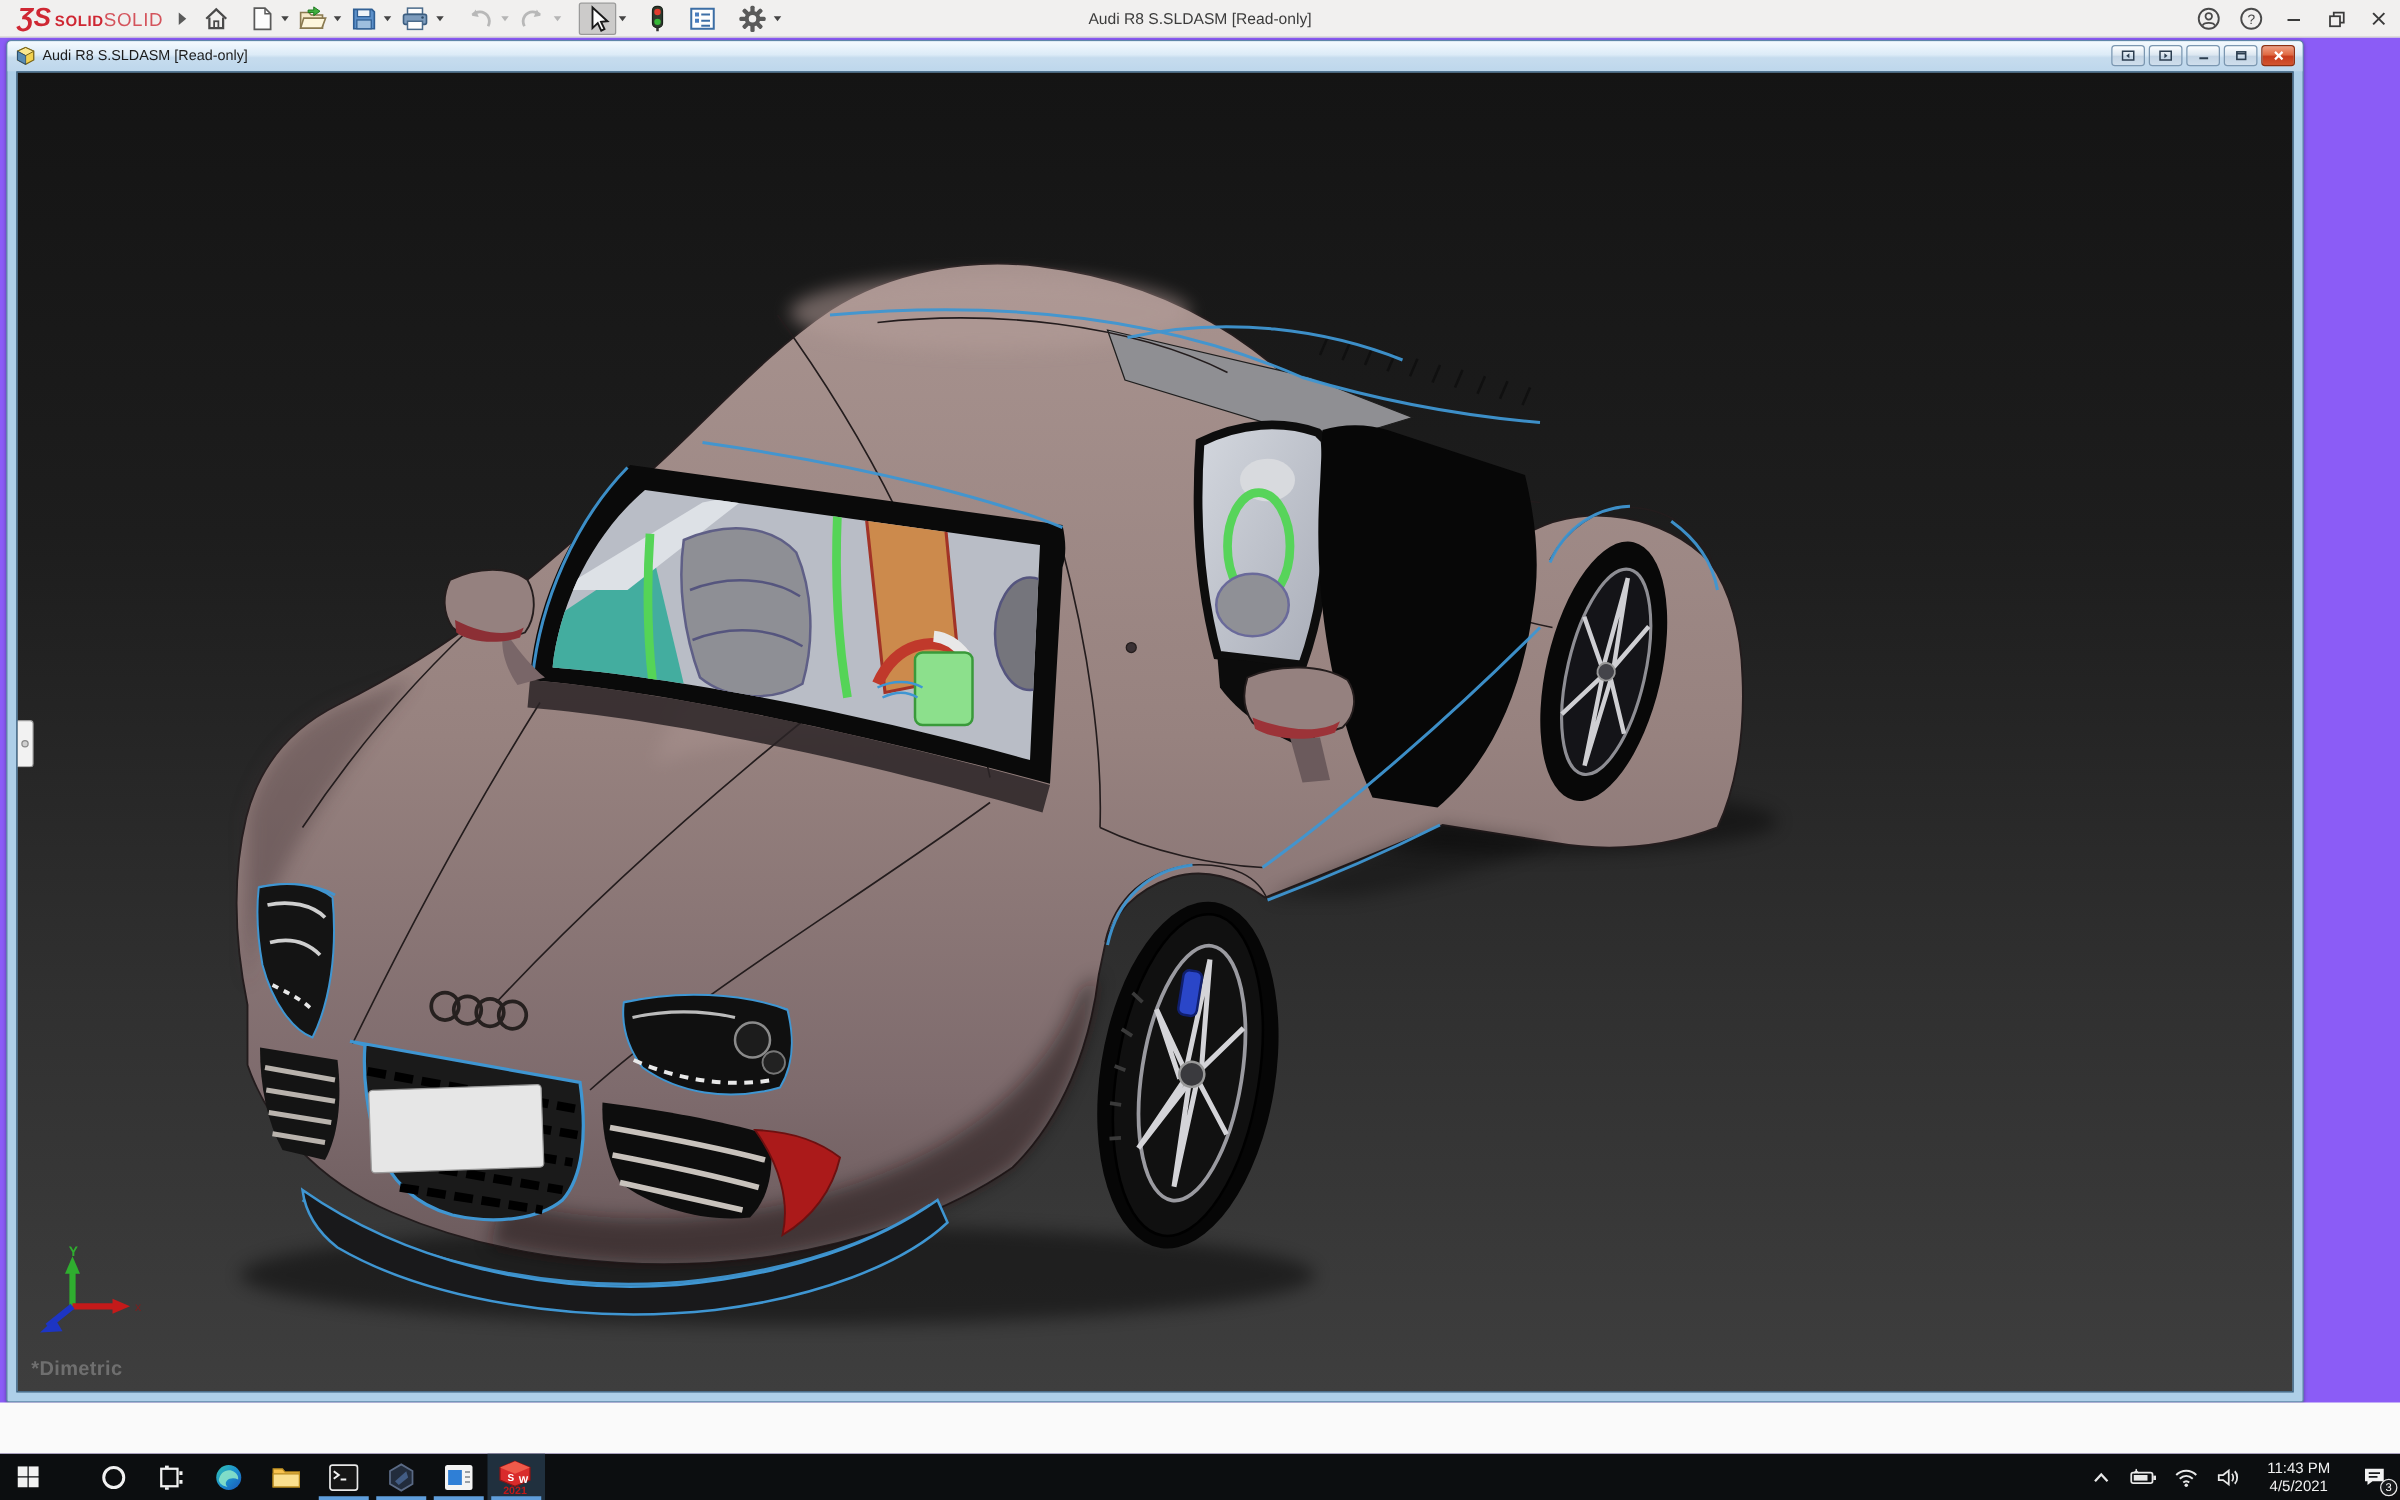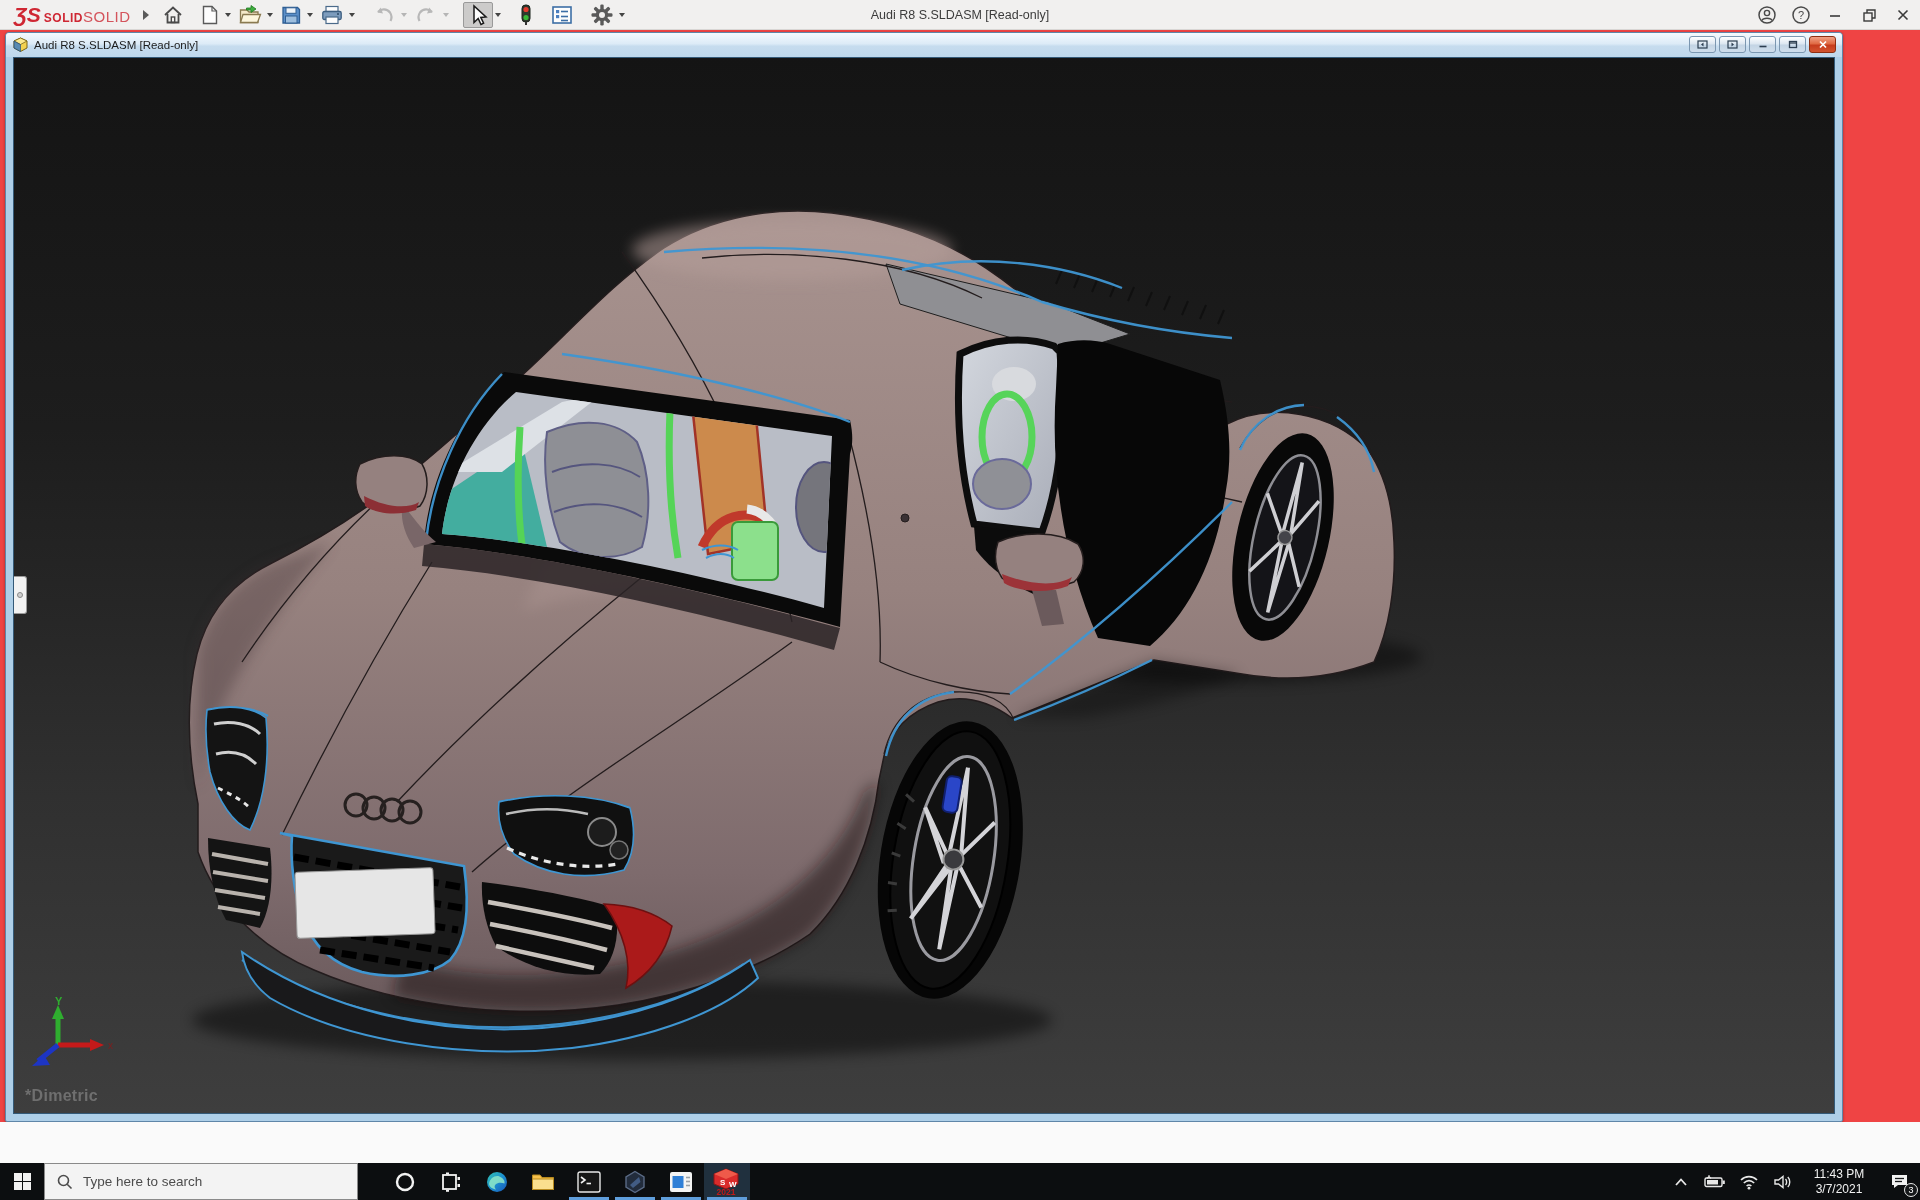--- a/index.html
+++ b/index.html
@@ -1,18 +1,18 @@
 <!DOCTYPE html>
 <html><head>
 <meta charset="utf-8">
 <style>
   * { margin:0; padding:0; box-sizing:border-box; }
   html,body { width:1920px; height:1200px; overflow:hidden; background:#f0f0f0;
               font-family:"Liberation Sans","DejaVu Sans",sans-serif; }
-  #stage { position:relative; width:1920px; height:1200px; background:#ef4444; }
+  #stage { position:relative; width:1920px; height:1200px; background:#8b5cf6; }
 
   
   .appbar { position:absolute; left:0; top:0; width:1920px; height:30px;
             background:#f1f0ef; border-bottom:1px solid #d8d6d4;
             display:flex; align-items:center; }
   .brand { display:flex; align-items:baseline; margin-left:14px; cursor:default; }
   .brand .glyph { color:#cf2733; font-size:21px; font-weight:bold; font-style:italic;
                   margin-right:3px; line-height:1; }
   .brand .bold  { color:#cf2733; font-size:12px; font-weight:bold; letter-spacing:.5px; }
   .brand .light { color:#d4545c; font-size:15px; font-weight:normal; letter-spacing:.5px; }
@@ -511,27 +511,20 @@
 
   <div class="taskbar">
     <div class="tb-cell start">
       <svg width="17" height="17" viewBox="0 0 17 17">
         <rect x="0" y="0" width="8" height="8" fill="#f2f2f2"></rect>
         <rect x="9" y="0" width="8" height="8" fill="#f2f2f2"></rect>
         <rect x="0" y="9" width="8" height="8" fill="#f2f2f2"></rect>
         <rect x="9" y="9" width="8" height="8" fill="#f2f2f2"></rect>
       </svg>
     </div>
-    <div class="tb-search">
-      <svg width="16" height="16" viewBox="0 0 16 16" style="margin:0 10px 0 12px">
-        <circle cx="6.5" cy="6.5" r="5" fill="none" stroke="#4c4c4c" stroke-width="1.6"></circle>
-        <line x1="10.2" y1="10.2" x2="14.5" y2="14.5" stroke="#4c4c4c" stroke-width="1.6"></line>
-      </svg>
-      <input placeholder="Type here to search" style="">
-    </div>
     <div class="tb-cell" style="margin-left:24px">
       <svg width="22" height="22" viewBox="0 0 22 22">
         <circle cx="11" cy="11" r="8" fill="none" stroke="#f2f2f2" stroke-width="2.4"></circle>
       </svg>
     </div>
     <div class="tb-cell">
       <svg width="22" height="20" viewBox="0 0 22 20">
         <rect x="3" y="3" width="13" height="14" fill="none" stroke="#f2f2f2" stroke-width="1.8"></rect>
         <rect x="17.5" y="5" width="2.5" height="3" fill="#f2f2f2"></rect>
         <rect x="17.5" y="12" width="2.5" height="3" fill="#f2f2f2"></rect>
@@ -619,21 +612,21 @@
       </div>
       <div class="tb-cell">
         <svg width="20" height="16" viewBox="0 0 20 16">
           <path d="M2 6 H5.5 L10 2.5 V13.5 L5.5 10 H2 Z" fill="none" stroke="#e8e8e8" stroke-width="1.4"></path>
           <path d="M12.5 5 C14 6.5 14 9.5 12.5 11" fill="none" stroke="#e8e8e8" stroke-width="1.4"></path>
           <path d="M14.8 3 C17.4 5.5 17.4 10.5 14.8 13" fill="none" stroke="#e8e8e8" stroke-width="1.4"></path>
         </svg>
       </div>
       <div class="clock">
         <div>11:43 PM</div>
-        <div>3/7/2021</div>
+        <div>4/5/2021</div>
       </div>
       <div class="badgewrap">
         <svg width="19" height="17" viewBox="0 0 19 17">
           <path d="M2 2 H17 V12 H8 L4 15 V12 H2 Z" fill="#f2f2f2"></path>
           <line x1="5" y1="5.5" x2="14" y2="5.5" stroke="#16181a" stroke-width="1.3"></line>
           <line x1="5" y1="8.5" x2="12" y2="8.5" stroke="#16181a" stroke-width="1.3"></line>
         </svg>
         <div class="badge">3</div>
       </div>
     </div>

